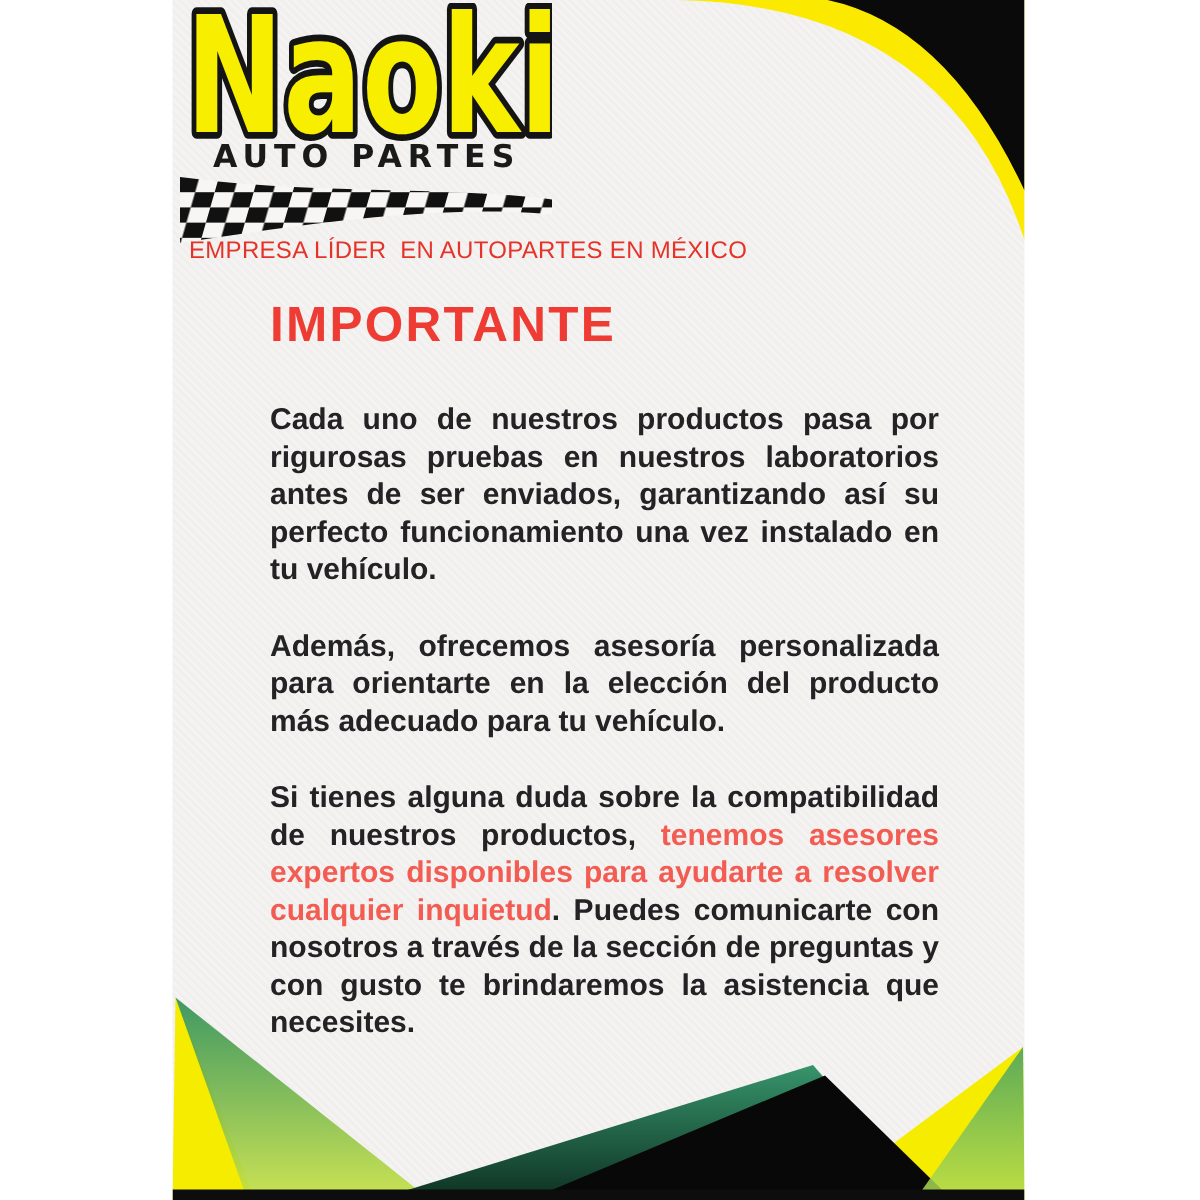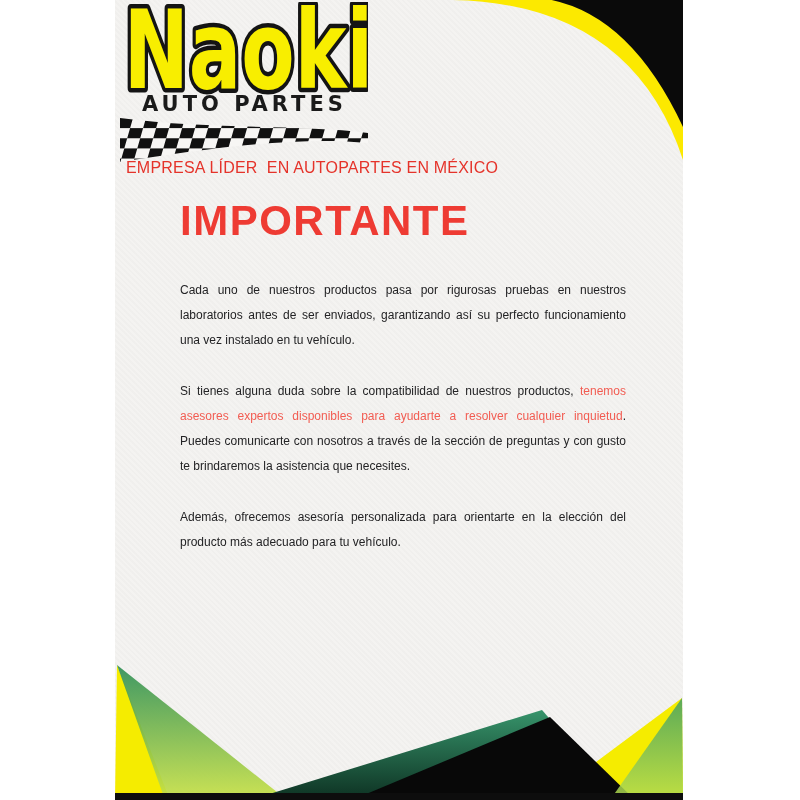--- a/index.html
+++ b/index.html
@@ -27,26 +27,26 @@
   }
   .flag-svg{position:absolute;left:2px;top:116px;}
   .tagline{
     position:absolute;left:8px;top:157px;
     font-size:16px;font-weight:normal;color:#e5332a;
     letter-spacing:0.2px;white-space:pre;
   }
   
   .main-text{position:absolute;left:65px;top:197px;width:446px;}
   .heading{
-    margin:0;font-size:42px;font-weight:bold;color:#ee3b33;
+    margin:0;font-size:33px;font-weight:bold;color:#ee3b33;
     letter-spacing:1.5px;
   }
   .main-text p{
     margin:26px 0 0;
-    font-size:12px;line-height:25px;font-weight:normal;color:#232325;
+    font-size:20px;line-height:25px;font-weight:bold;color:#232325;
     text-align:justify;
   }
   .main-text p.first{margin-top:33px;}
   .hl{color:#f25c52;}
   
   .corner-svg{position:absolute;top:0;right:0;display:block;}
   .bottom-svg{position:absolute;bottom:0;left:0;display:block;}
 </style>
 </head>
 <body>
@@ -73,22 +73,22 @@
           </pattern>
         </defs>
         <path d="M0,0 C90,12 180,6 248,15 L248,25 C180,18 90,30 0,44 Z" fill="url(#chk)"></path>
       </svg>
       <div class="tagline">EMPRESA LÍDER  EN AUTOPARTES EN MÉXICO</div>
     </div>
 
     <div class="main-text">
       <h1 class="heading">IMPORTANTE</h1>
       <p class="first">Cada uno de nuestros productos pasa por rigurosas pruebas en nuestros laboratorios antes de ser enviados, garantizando así su perfecto funcionamiento una vez instalado en tu vehículo.</p>
+      <p>Además, ofrecemos asesoría personalizada para orientarte en la elección del producto más adecuado para tu vehículo.</p>
       <p><span>Si tienes alguna duda sobre la compatibilidad de nuestros productos, </span><span class="hl">tenemos asesores expertos disponibles para ayudarte a resolver cualquier inquietud</span><span>. Puedes comunicarte con nosotros a través de la sección de preguntas y con gusto te brindaremos la asistencia que necesites.</span></p>
-      <p>Además, ofrecemos asesoría personalizada para orientarte en la elección del producto más adecuado para tu vehículo.</p>
     </div>
 
     <svg class="bottom-svg" width="568" height="146" viewBox="0 0 568 146" aria-hidden="true">
       <defs>
         <linearGradient id="lg-left" x1="0" y1="0" x2="0" y2="1">
           <stop offset="0" stop-color="#2f9058"></stop>
           <stop offset="1" stop-color="#c9e246"></stop>
         </linearGradient>
         <linearGradient id="lg-mountain" x1="0" y1="0" x2="0" y2="1">
           <stop offset="0" stop-color="#37946b"></stop>

